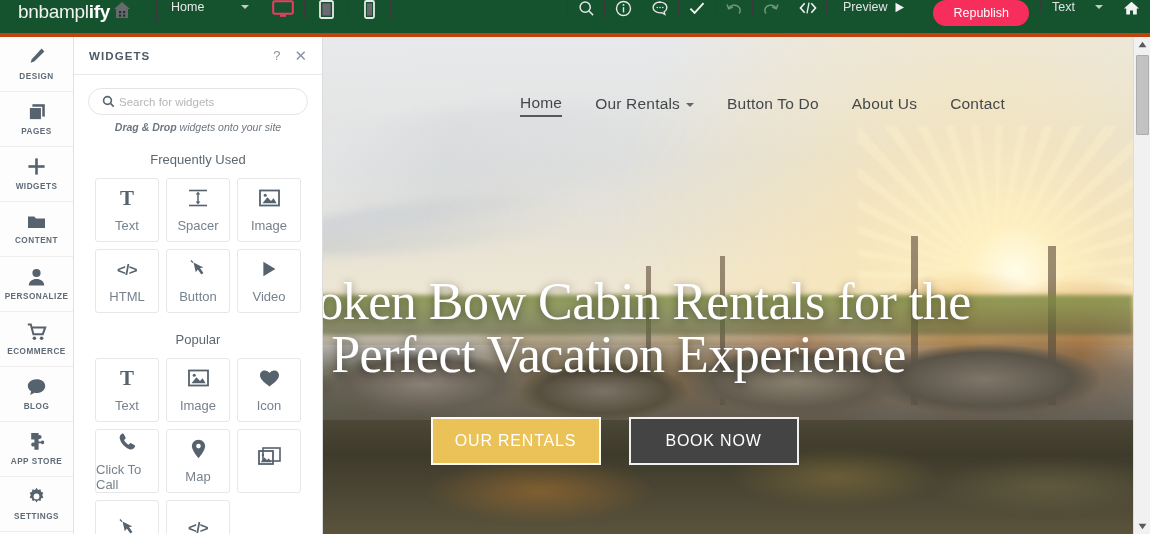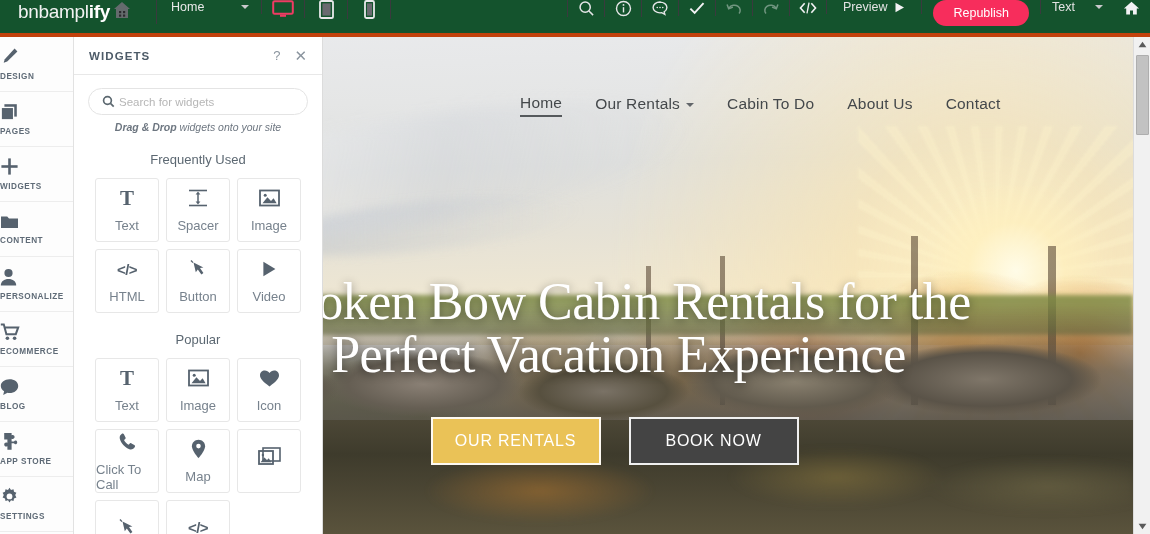--- a/index.html
+++ b/index.html
@@ -59,21 +59,21 @@
     color: #e3e3e3; font-size: 12.5px; cursor: pointer; border-left: 1px solid #3a3a3e;
   }
   .tb-home { width: 38px; display: flex; align-items: center; justify-content: center; cursor: pointer; }
 
   
   .rail {
     position: absolute; top: 37px; left: 0; width: 74px; height: 497px;
     background: #fdfdfd; border-right: 1px solid #e2e2e2; z-index: 6;
   }
   .rail-item {
-    height: 55px; display: flex; flex-direction: column; justify-content: center;
+    height: 55px; display: flex; flex-direction: column; align-items: center; justify-content: center;
     gap: 6px; border-bottom: 1px solid #ededed; cursor: pointer;
   }
   .rail-label { font-size: 8.2px; letter-spacing: 0.5px; color: #5f6b77; font-weight: 600; }
   .rail-eye-wrap { height: 50px; display: flex; align-items: center; justify-content: center; }
 
   
   .panel {
     position: absolute; top: 37px; left: 74px; width: 249px; height: 497px;
     background: #fff; border-right: 1px solid #dcdcdc; z-index: 5; overflow: hidden;
   }
@@ -393,21 +393,21 @@
 
     <div class="site-nav">
       <div class="nav-link active">
         <span>Home</span>
       </div>
       <div class="nav-link">
         <span>Our Rentals</span>
         <span class="nav-chev"></span>
       </div>
       <div class="nav-link">
-        <span>Cabin To Do</span>
+        <span>Button To Do</span>
       </div>
       <div class="nav-link">
         <span>About Us</span>
       </div>
       <div class="nav-link">
         <span>Contact</span>
       </div>
     </div>
 
     <div class="hero-title">

